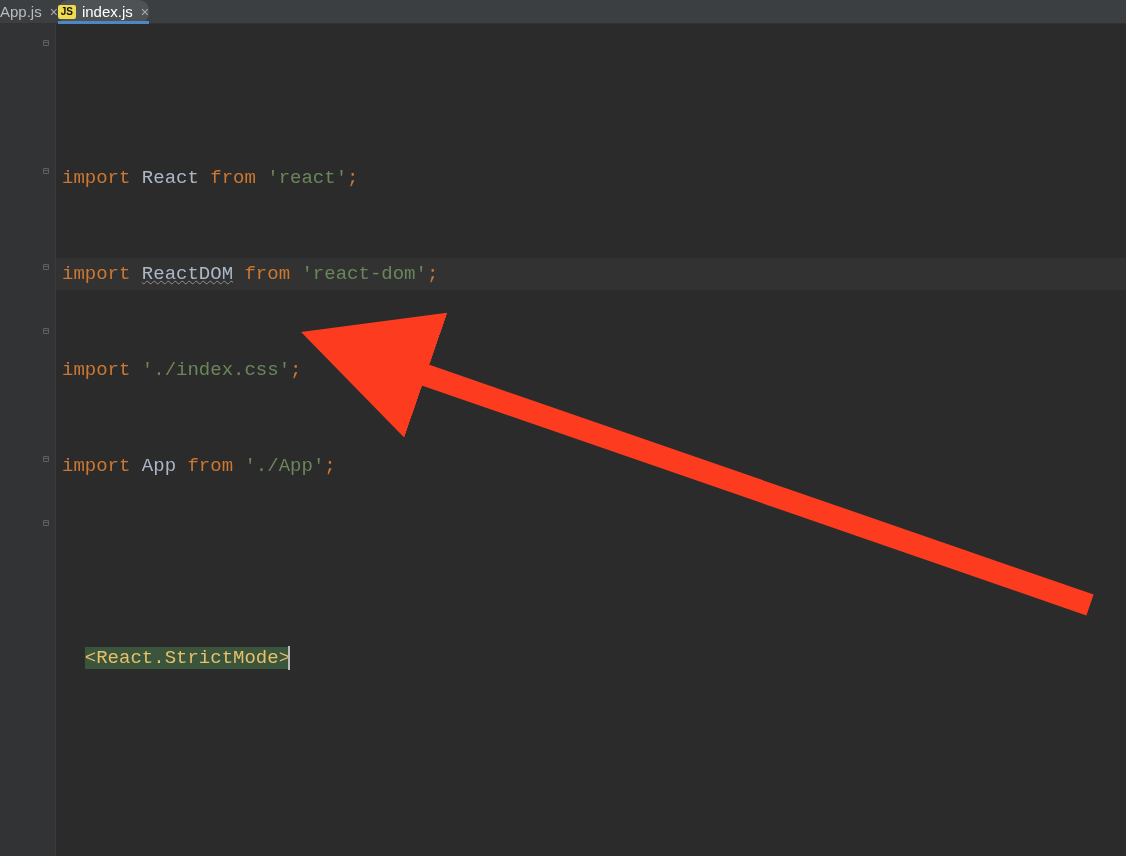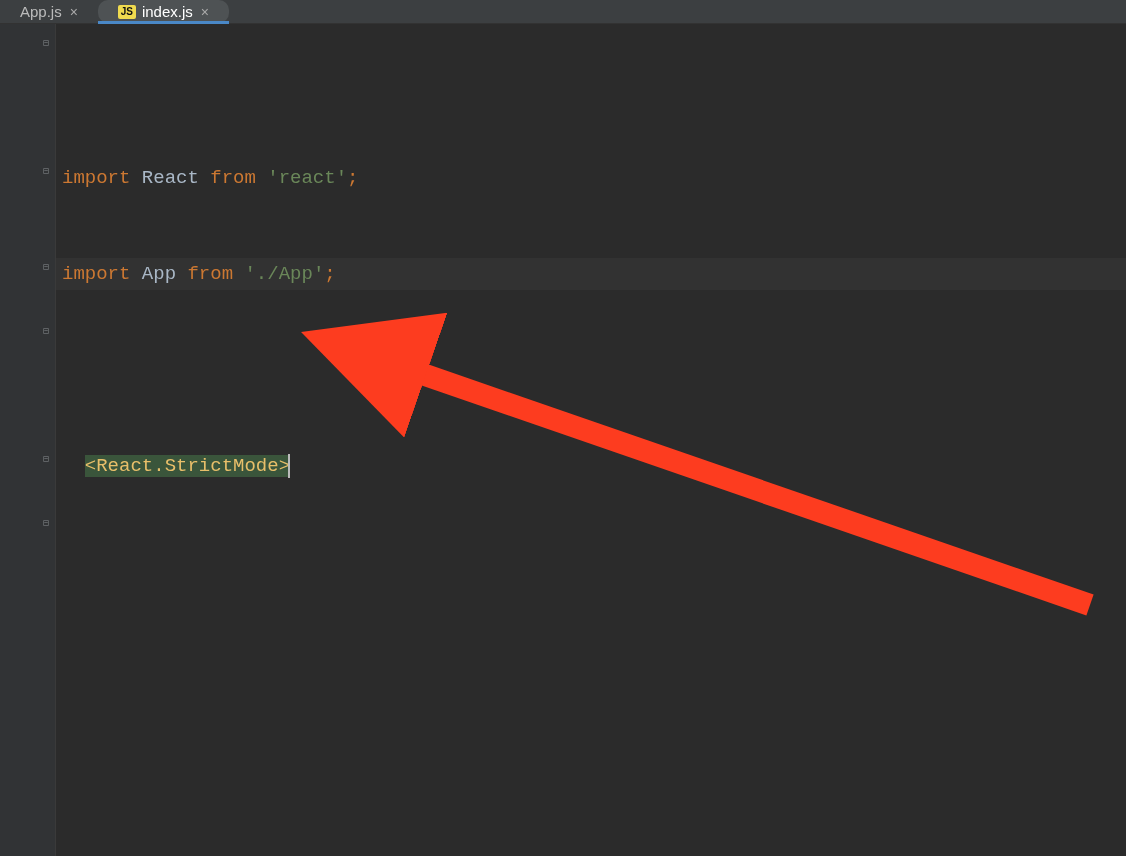--- a/index.html
+++ b/index.html
@@ -16,21 +16,21 @@
     .tabs {
       display: flex;
       height: 24px;
       background: #3c3f41;
       border-bottom: 1px solid #323232;
     }
     .tab {
       display: flex;
       align-items: center;
       gap: 6px;
-      padding: 0 20px;
+      padding: 0 0;
       color: #bbbbbb;
       font-family: -apple-system, 'Segoe UI', Arial, sans-serif;
       font-size: 15px;
       cursor: pointer;
       position: relative;
     }
     .tab.active {
       background: #4e5254;
       color: #ffffff;
       border-radius: 10px;
@@ -124,20 +124,22 @@
     <div class="fold-mark" style="top:238px">⊟</div>
     <div class="fold-mark" style="top:302px">⊟</div>
     <div class="fold-mark" style="top:430px">⊟</div>
     <div class="fold-mark" style="top:494px">⊟</div>
   </div>
 
   <div class="code">
     <div class="current-line" style="top:234px"></div>
 
     <span class="line"><span class="kw">import</span> <span class="id">React</span> <span class="kw">from</span> <span class="str">'react'</span><span class="punc">;</span></span>
+    <span class="line"><span class="kw">import</span> <span class="id underline-wave">ReactDOM</span> <span class="kw">from</span> <span class="str">'react-dom'</span><span class="punc">;</span></span>
+    <span class="line"><span class="kw">import</span> <span class="str">'./index.css'</span><span class="punc">;</span></span>
     <span class="line"><span class="kw">import</span> <span class="id">App</span> <span class="kw">from</span> <span class="str">'./App'</span><span class="punc">;</span></span>
     <span class="line"></span>
     <span class="line">  <span class="jsx-tag match">&lt;React.StrictMode&gt;</span><span class="caret"></span></span>
     
     
     
     
     
     
     

